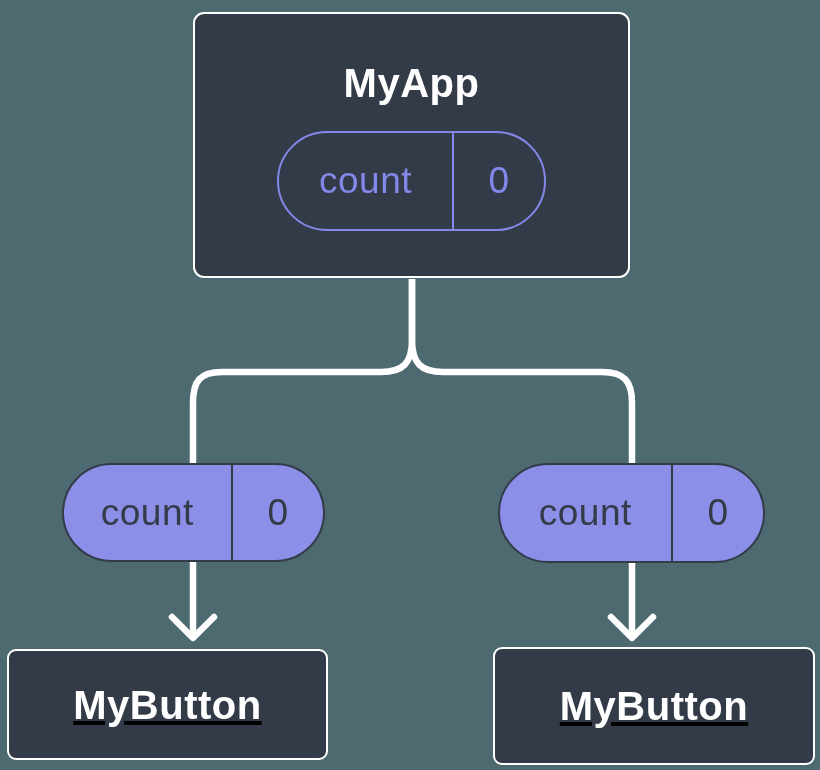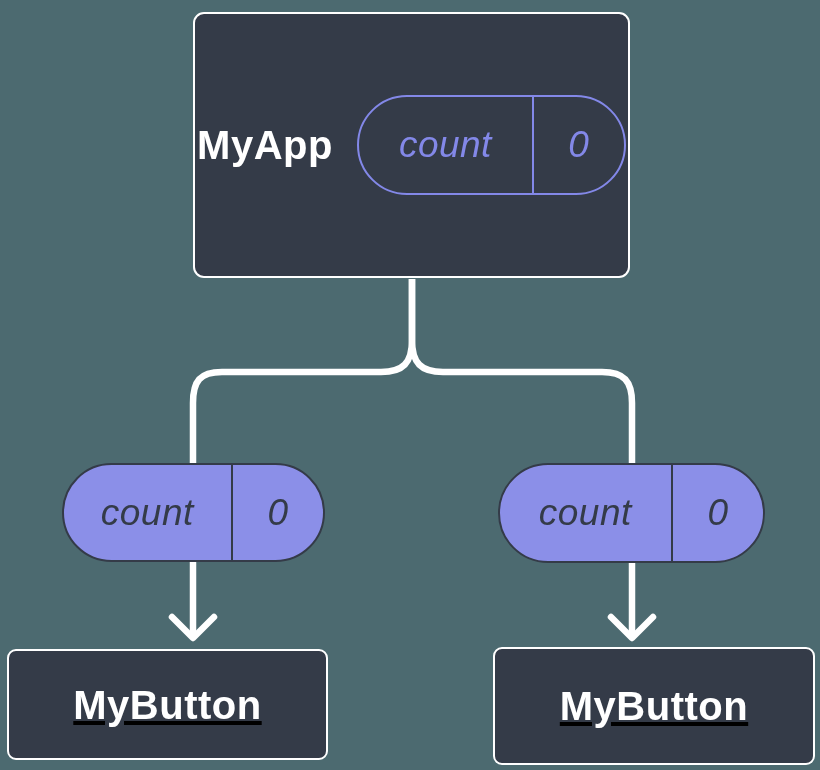--- a/index.html
+++ b/index.html
@@ -29,21 +29,21 @@
   }
   svg.connectors path, svg.connectors line, svg.connectors polyline {
     stroke: var(--connector);
     fill: none;
   }
   .node {
     position: absolute;
     background: var(--node-fill);
     border: 2px solid var(--node-border);
     display: flex;
-    flex-direction: row;
+    flex-direction: column;
     align-items: center;
     justify-content: center;
   }
   .node.root {
     left: 193px; top: 12px;
     width: 437px; height: 266px;
     border-radius: 11px;
     gap: 24px;
   }
   .node.leaf {
@@ -66,21 +66,20 @@
     border-radius: 60px;
     overflow: hidden;
   }
   .pill .seg {
     display: flex;
     align-items: center;
     justify-content: center;
     font-size: 37px;
     font-weight: 500;
     letter-spacing: 0.5px;
-    font-style: italic;
   }
   .pill .seg.key { flex: 1 1 auto; }
   .pill .seg.val { flex: 0 0 90px; }
   .pill .divider { flex: 0 0 2.5px; }
   .pill.outline {
     width: 269px; height: 100px;
     border: 2px solid var(--accent);
     background: transparent;
   }
   .pill.outline .seg { color: var(--accent); }

